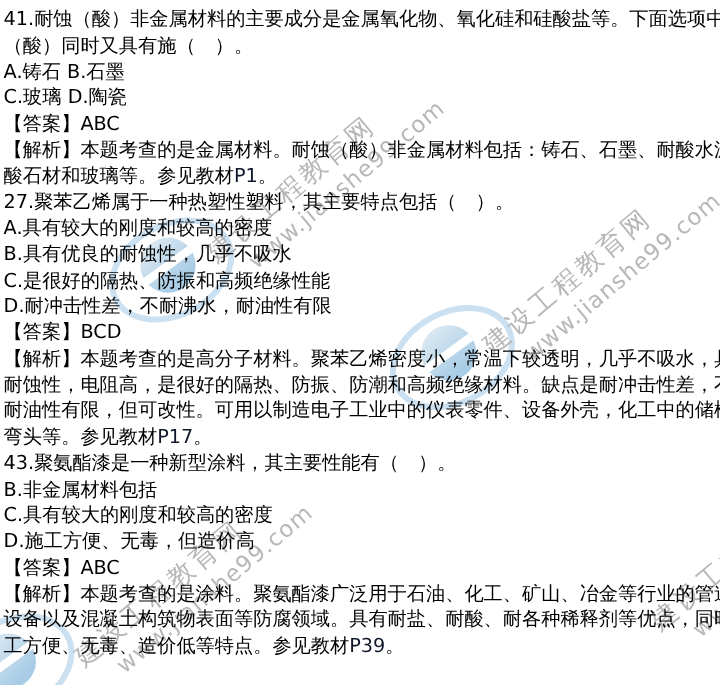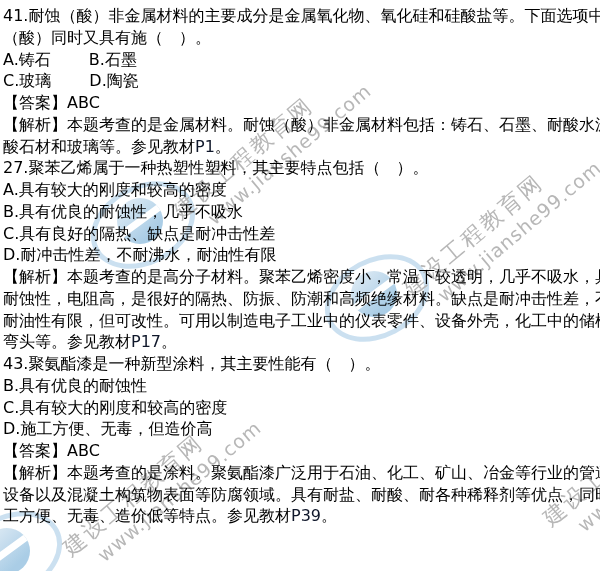--- a/index.html
+++ b/index.html
@@ -35,21 +35,21 @@
   .wm-cn{font-size:22px;letter-spacing:3px;}
   .wm-url{font-size:19px;letter-spacing:1px;margin-left:22px;}
   
   .doc{
     position:relative;z-index:1;
     padding:5px 0 0 3px;
     font-size:16px;line-height:21.75px;
   }
   .line{white-space:nowrap;}
   .opt-pair{display:inline-block;}
-  .opt-pair:first-child{margin-right:33px;}
+  .opt-pair:first-child{}
   .ref{color:#0f172a;}
 </style>
 </head>
 <body>
 
 <div class="page">
 
   <div class="wm-layer">
     <div class="wm-logo" style="left:88px;top:180px;">
       <span class="wm-ring"></span>
@@ -104,33 +104,36 @@
     <div class="line">
       <span>【解析】</span><span>本题考查的是金属材料。耐蚀（酸）非金属材料包括：铸石、石墨、耐酸水泥、天然耐</span>
     </div>
     <div class="line">
       <span>酸石材和玻璃等。参见教材</span><span class="ref">P1</span><span>。</span>
     </div>
 
     <div class="line">27.聚苯乙烯属于一种热塑性塑料，其主要特点包括（　）。</div>
     <div class="line">A.具有较大的刚度和较高的密度</div>
     <div class="line">B.具有优良的耐蚀性，几乎不吸水</div>
-    <div class="line">C.具有良好的隔热、缺点是耐冲击性差</div>
+    <div class="line">C.是很好的隔热、防振和高频绝缘性能</div>
     <div class="line">D.耐冲击性差，不耐沸水，耐油性有限</div>
+    <div class="line">
+      <span>【答案】</span><span>BCD</span>
+    </div>
     <div class="line">
       <span>【解析】</span><span>本题考查的是高分子材料。聚苯乙烯密度小，常温下较透明，几乎不吸水，具有优良的</span>
     </div>
     <div class="line">耐蚀性，电阻高，是很好的隔热、防振、防潮和高频绝缘材料。缺点是耐冲击性差，不耐沸水，</div>
     <div class="line">耐油性有限，但可改性。可用以制造电子工业中的仪表零件、设备外壳，化工中的储槽、管道、</div>
     <div class="line">
       <span>弯头等。参见教材</span><span class="ref">P17</span><span>。</span>
     </div>
 
     <div class="line">43.聚氨酯漆是一种新型涂料，其主要性能有（　）。</div>
-    <div class="line">B.具有优良的耐蚀性</div>
+    <div class="line">B.非金属材料包括</div>
     <div class="line">C.具有较大的刚度和较高的密度</div>
     <div class="line">D.施工方便、无毒，但造价高</div>
     <div class="line">
       <span>【答案】</span><span>ABC</span>
     </div>
     <div class="line">
       <span>【解析】</span><span>本题考查的是涂料。聚氨酯漆广泛用于石油、化工、矿山、冶金等行业的管道、容器、</span>
     </div>
     <div class="line">设备以及混凝土构筑物表面等防腐领域。具有耐盐、耐酸、耐各种稀释剂等优点，同时又具有施</div>
     <div class="line">

